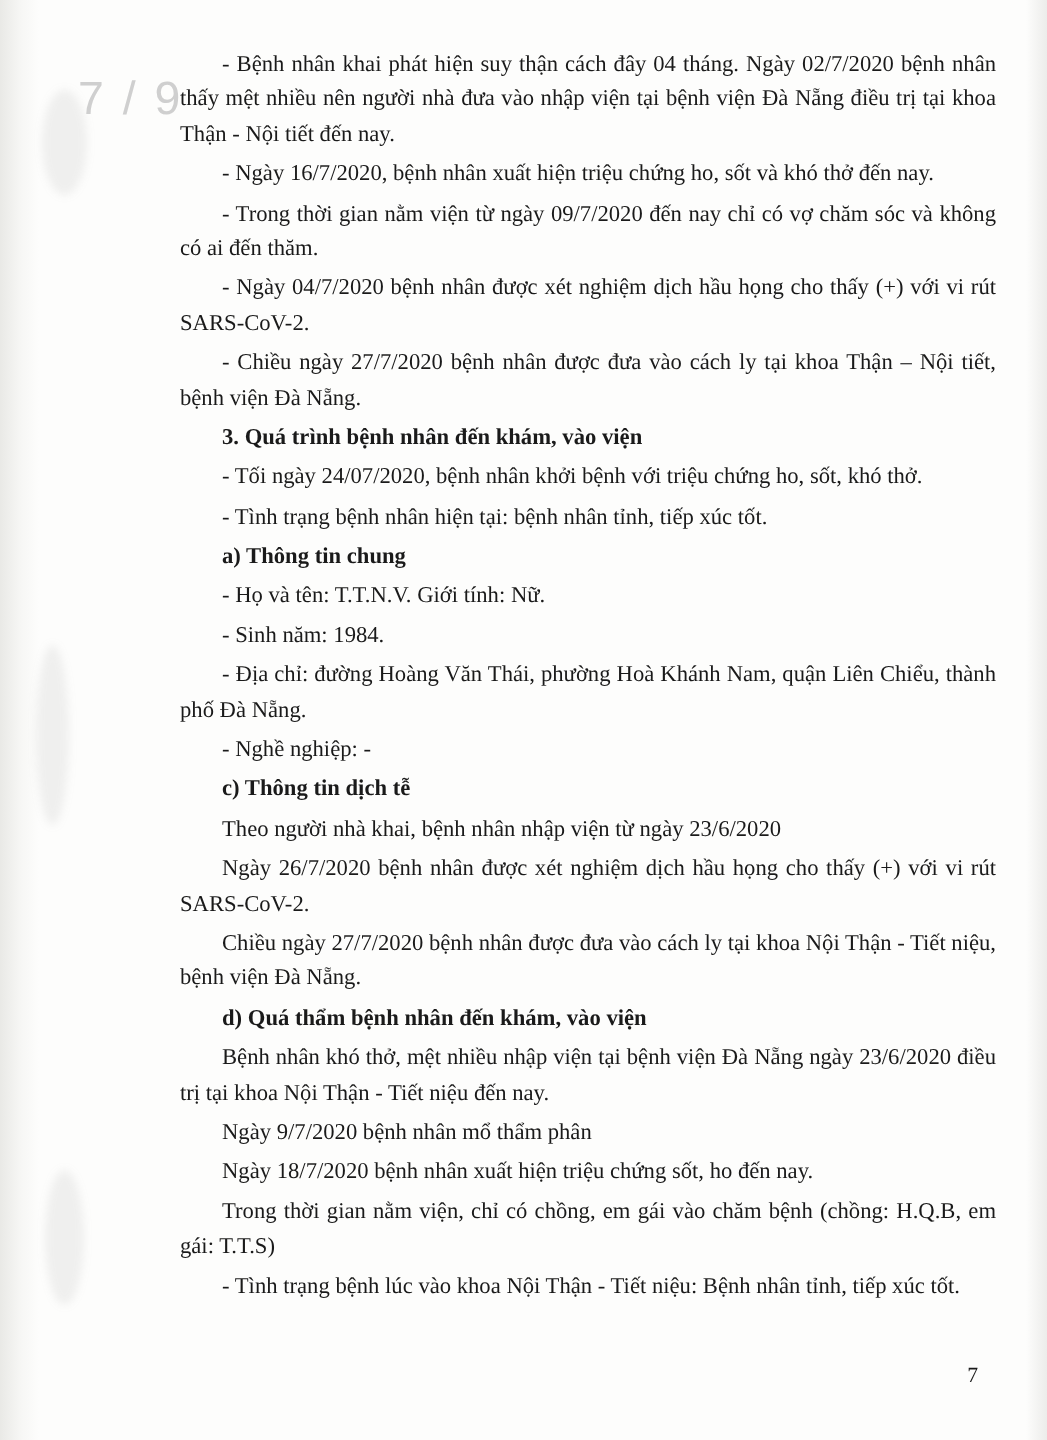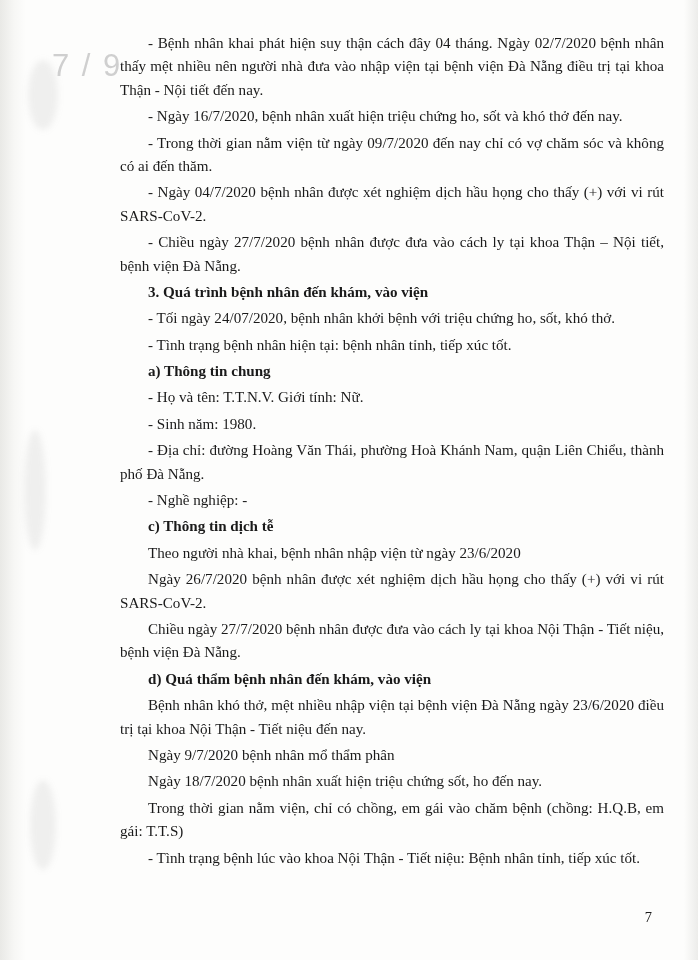--- a/index.html
+++ b/index.html
@@ -103,21 +103,21 @@
     <p class="ind">- Chiều ngày 27/7/2020 bệnh nhân được đưa vào cách ly tại khoa Thận – Nội tiết, bệnh viện Đà Nẵng.</p>
 
     <p class="ind-h">3. Quá trình bệnh nhân đến khám, vào viện</p>
 
     <p class="ind">- Tối ngày 24/07/2020, bệnh nhân khởi bệnh với triệu chứng ho, sốt, khó thở.</p>
     <p class="ind">- Tình trạng bệnh nhân hiện tại: bệnh nhân tỉnh, tiếp xúc tốt.</p>
 
     <p class="ind-h">a) Thông tin chung</p>
 
     <p class="ind">- Họ và tên: T.T.N.V. Giới tính: Nữ.</p>
-    <p class="ind">- Sinh năm: 1980.</p>
+    <p class="ind">- Sinh năm: 1984.</p>
     <p class="ind">- Địa chỉ: đường Hoàng Văn Thái, phường Hoà Khánh Nam, quận Liên Chiểu, thành phố Đà Nẵng.</p>
     <p class="ind">- Nghề nghiệp:  -</p>
 
     <p class="ind-h">c) Thông tin dịch tễ</p>
 
     <p class="ind">Theo người nhà khai, bệnh nhân nhập viện từ ngày 23/6/2020</p>
     <p class="ind">Ngày 26/7/2020 bệnh nhân được xét nghiệm dịch hầu họng cho thấy (+) với vi rút SARS-CoV-2.</p>
     <p class="ind">Chiều ngày 27/7/2020 bệnh nhân được đưa vào cách ly tại khoa Nội Thận - Tiết niệu, bệnh viện Đà Nẵng.</p>
 
     <p class="ind-h">d) Quá thẩm bệnh nhân đến khám, vào viện</p>

